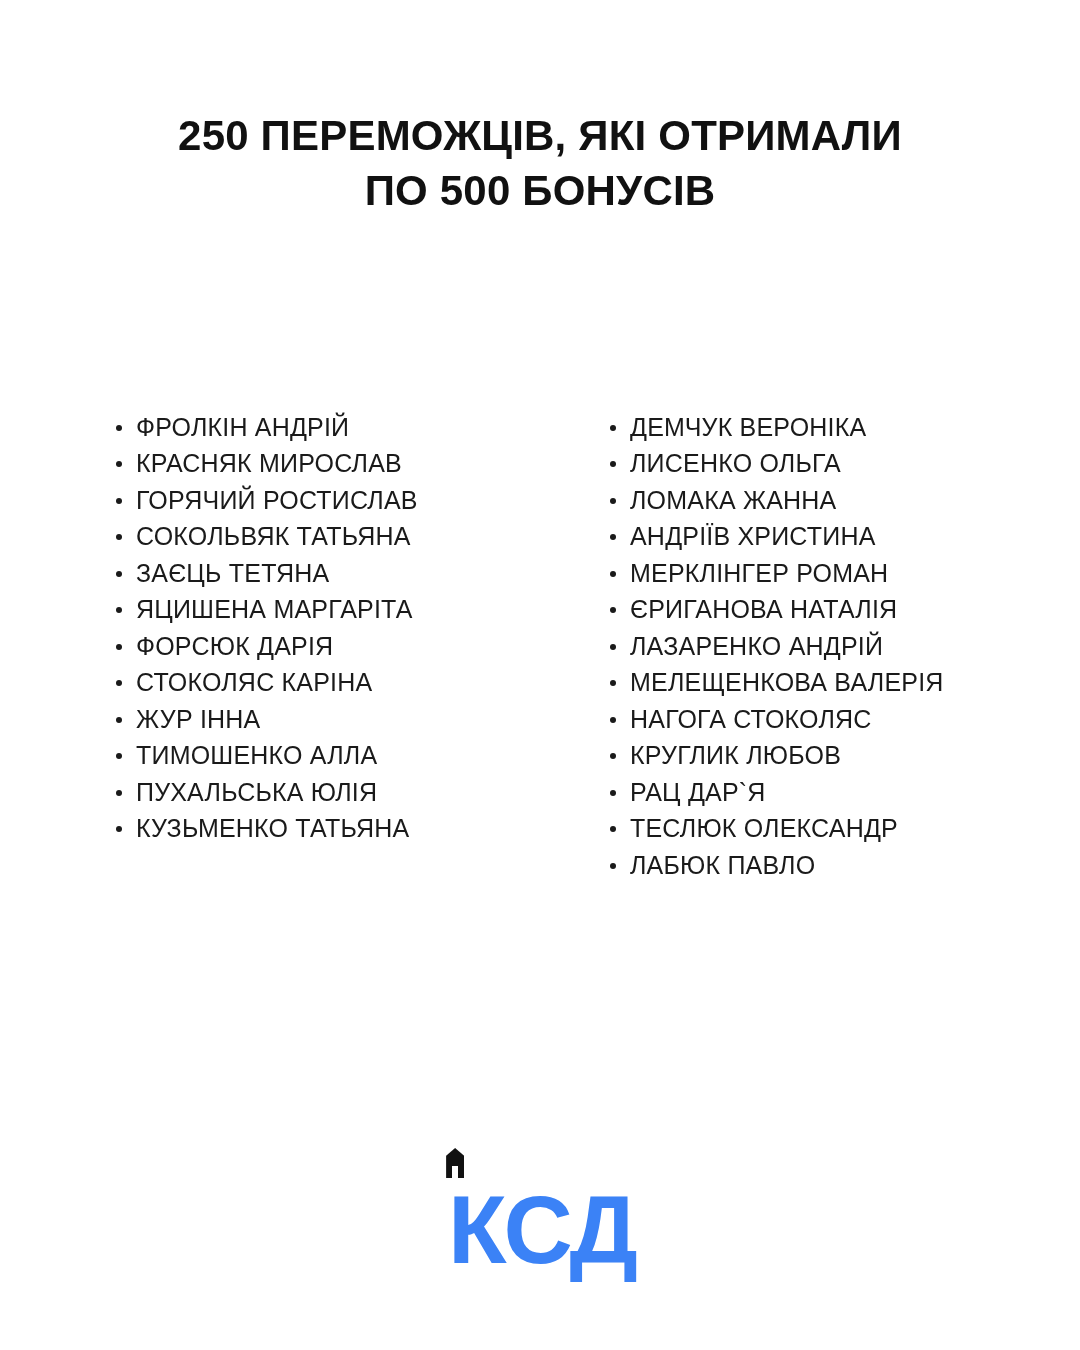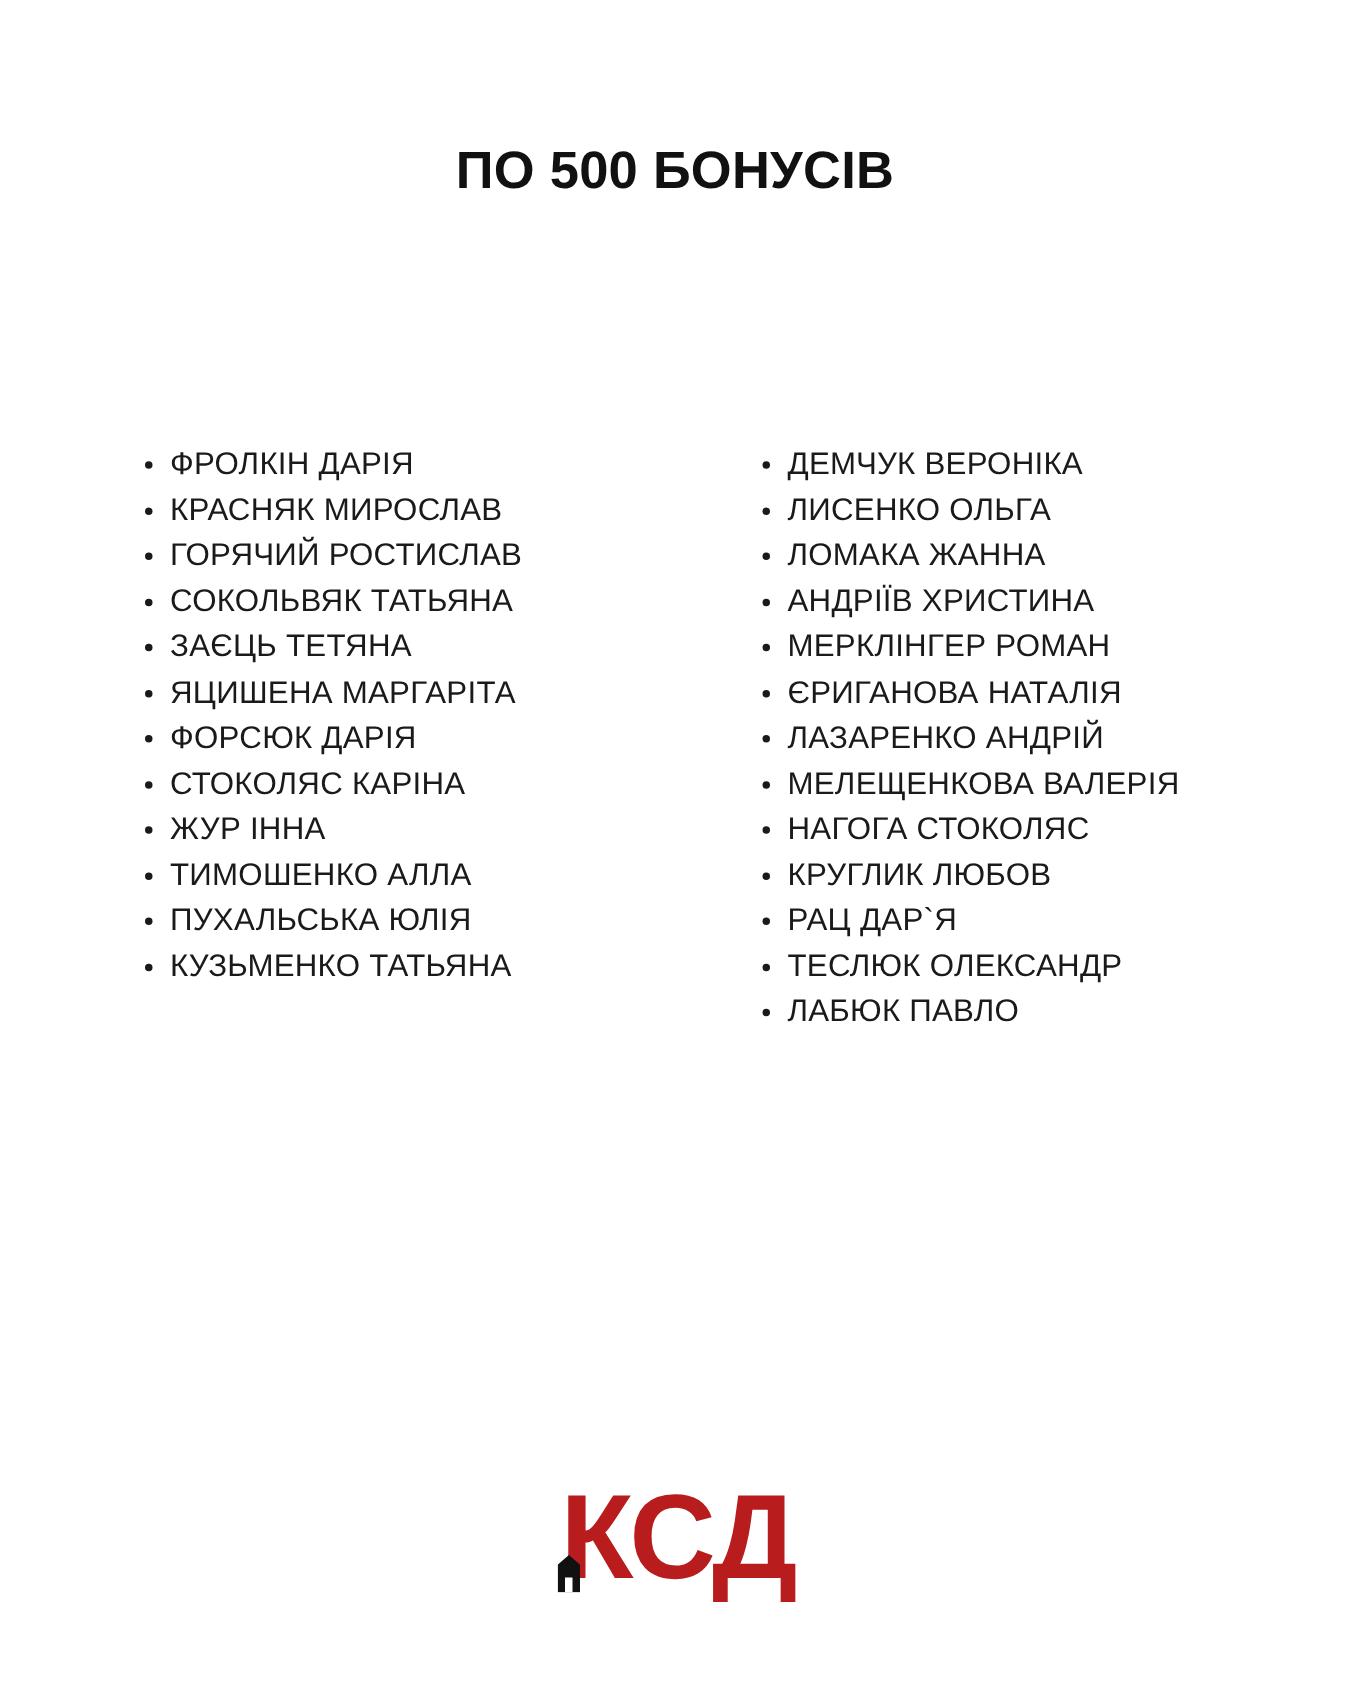--- a/index.html
+++ b/index.html
@@ -87,25 +87,25 @@
     left: 0;
     right: 0;
     bottom: 72px;
     display: flex;
     justify-content: center;
     align-items: center;
   }
 
   .logo {
     display: flex;
-    align-items: flex-end;
+    align-items: flex-start;
     font-weight: 800;
     font-size: 96px;
     letter-spacing: -2px;
-    color: #b91c1c;
+    color: #3b82f6;
     line-height: 1;
     position: relative;
   }
 
   .logo .logo-k {
     position: relative;
     display: inline-block;
     padding-left: 4px;
   }
 
@@ -128,28 +128,29 @@
     height: 12px;
     background: #ffffff;
   }
 </style>
 </head>
 <body>
 
 <div class="page">
 
   <div class="title-block">
+    <div class="title-line">250 ПЕРЕМОЖЦІВ, ЯКІ ОТРИМАЛИ</div>
     <div class="title-line">ПО 500 БОНУСІВ</div>
   </div>
 
   <div class="columns">
 
     <div class="col">
       <ul class="winner-list">
-        <li>ФРОЛКІН ДАРІЯ</li>
+        <li>ФРОЛКІН АНДРІЙ</li>
         <li>КРАСНЯК МИРОСЛАВ</li>
         <li>ГОРЯЧИЙ РОСТИСЛАВ</li>
         <li>СОКОЛЬВЯК ТАТЬЯНА</li>
         <li>ЗАЄЦЬ ТЕТЯНА</li>
         <li>ЯЦИШЕНА МАРГАРІТА</li>
         <li>ФОРСЮК ДАРІЯ</li>
         <li>СТОКОЛЯС КАРІНА</li>
         <li>ЖУР ІННА</li>
         <li>ТИМОШЕНКО АЛЛА</li>
         <li>ПУХАЛЬСЬКА ЮЛІЯ</li>

